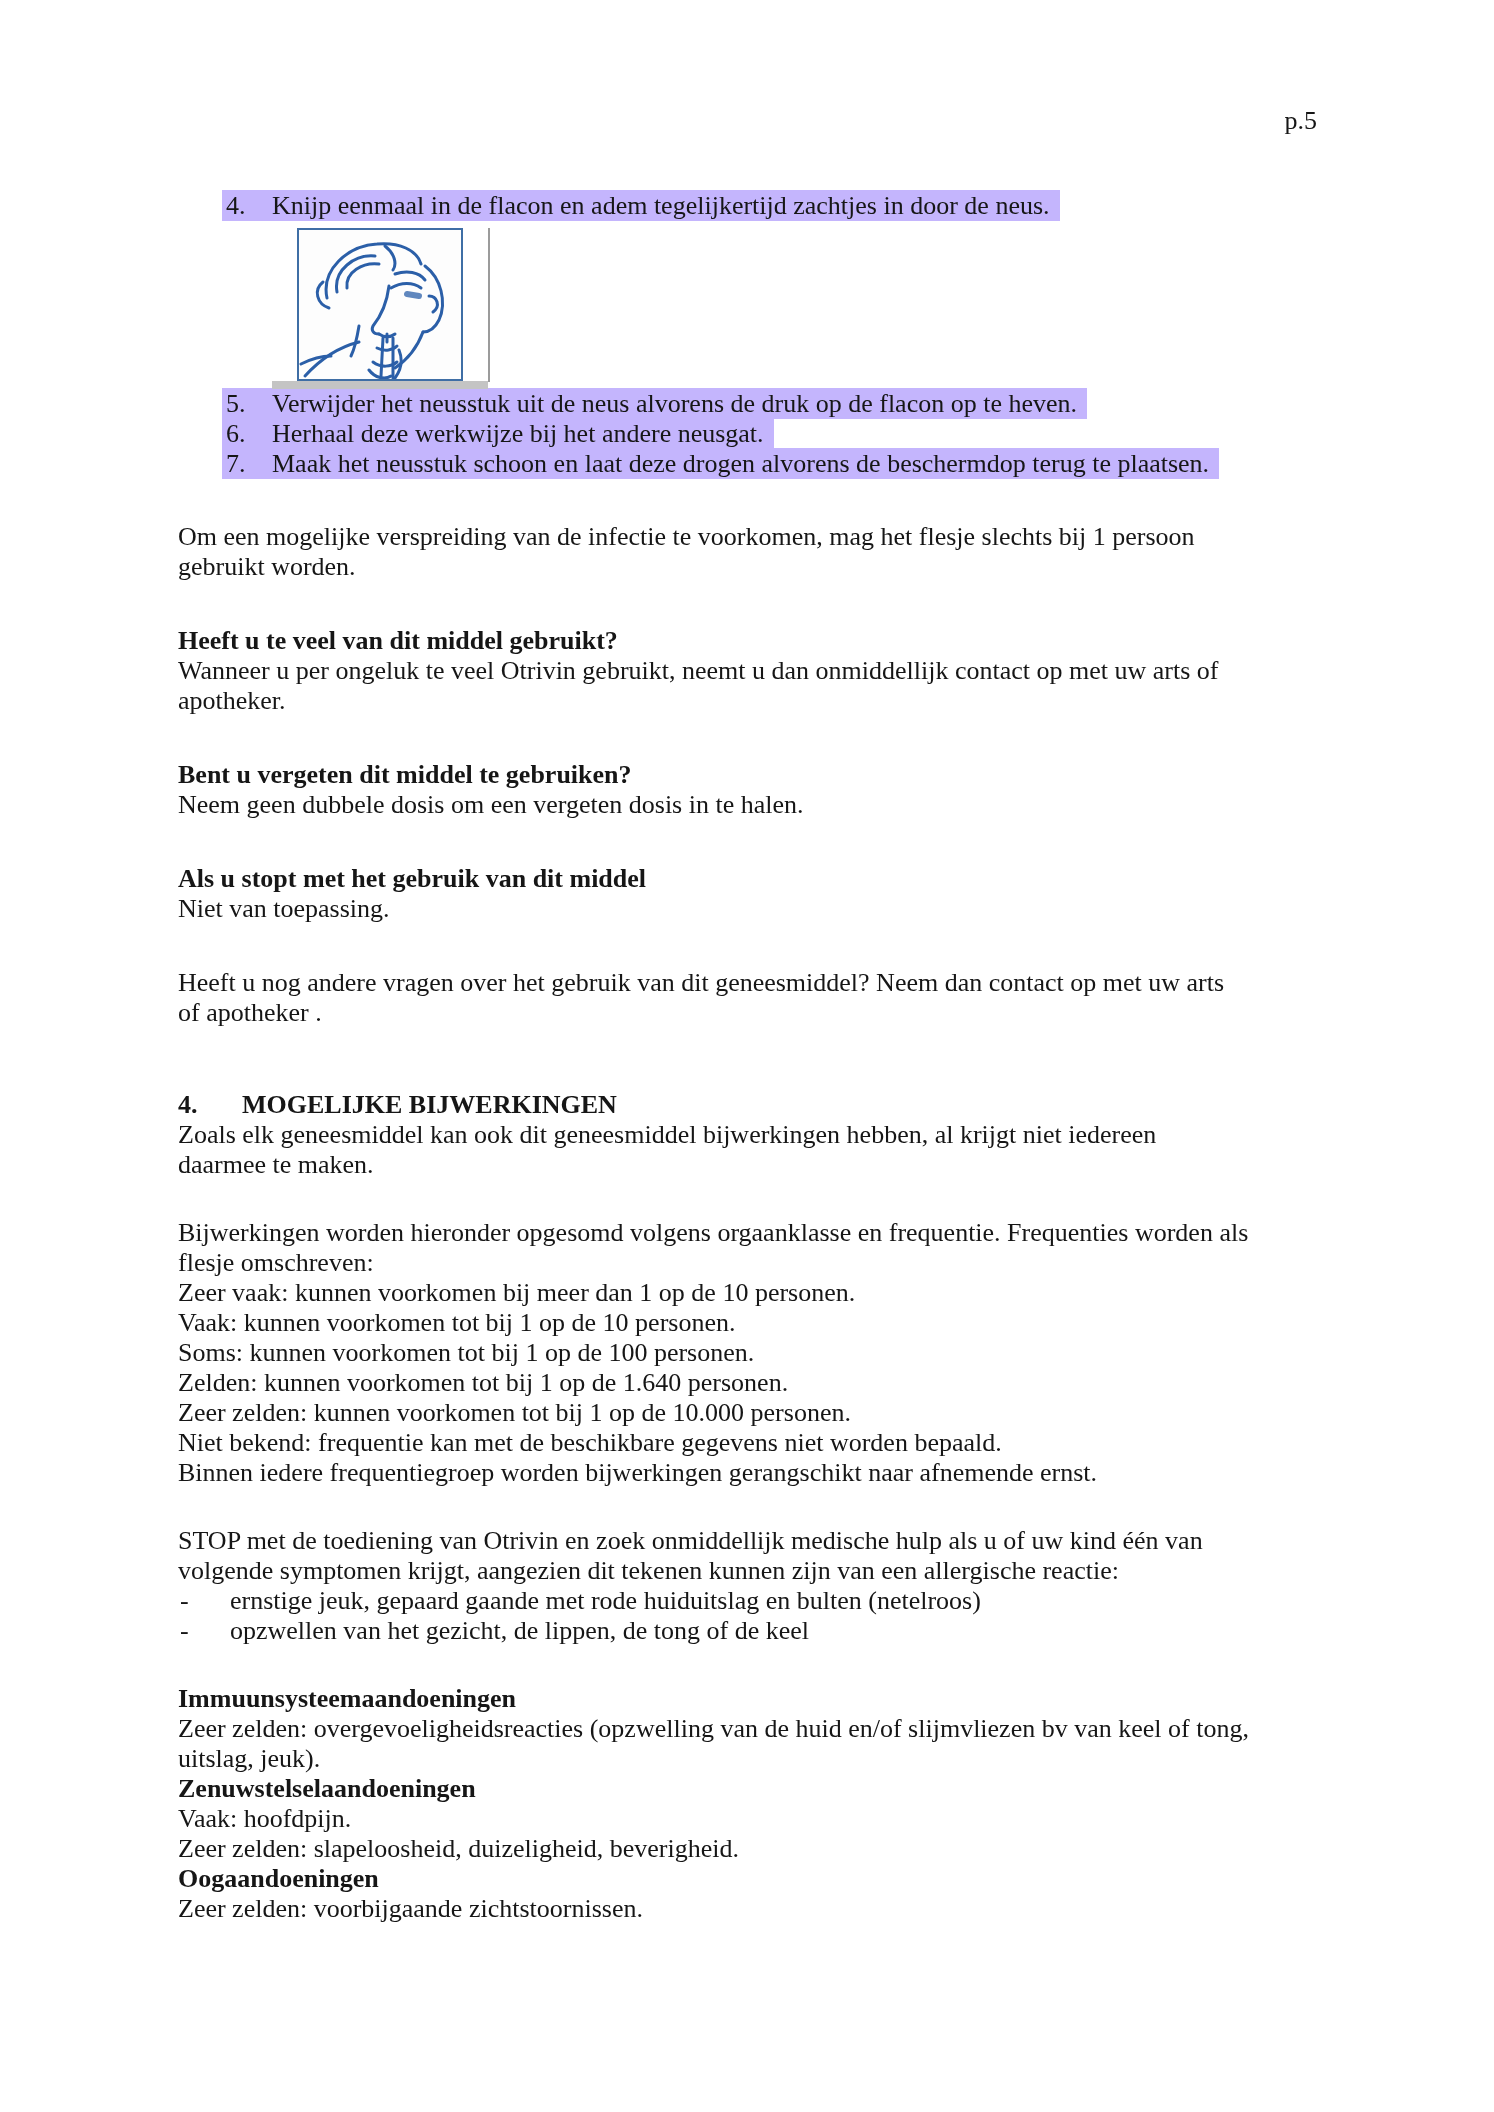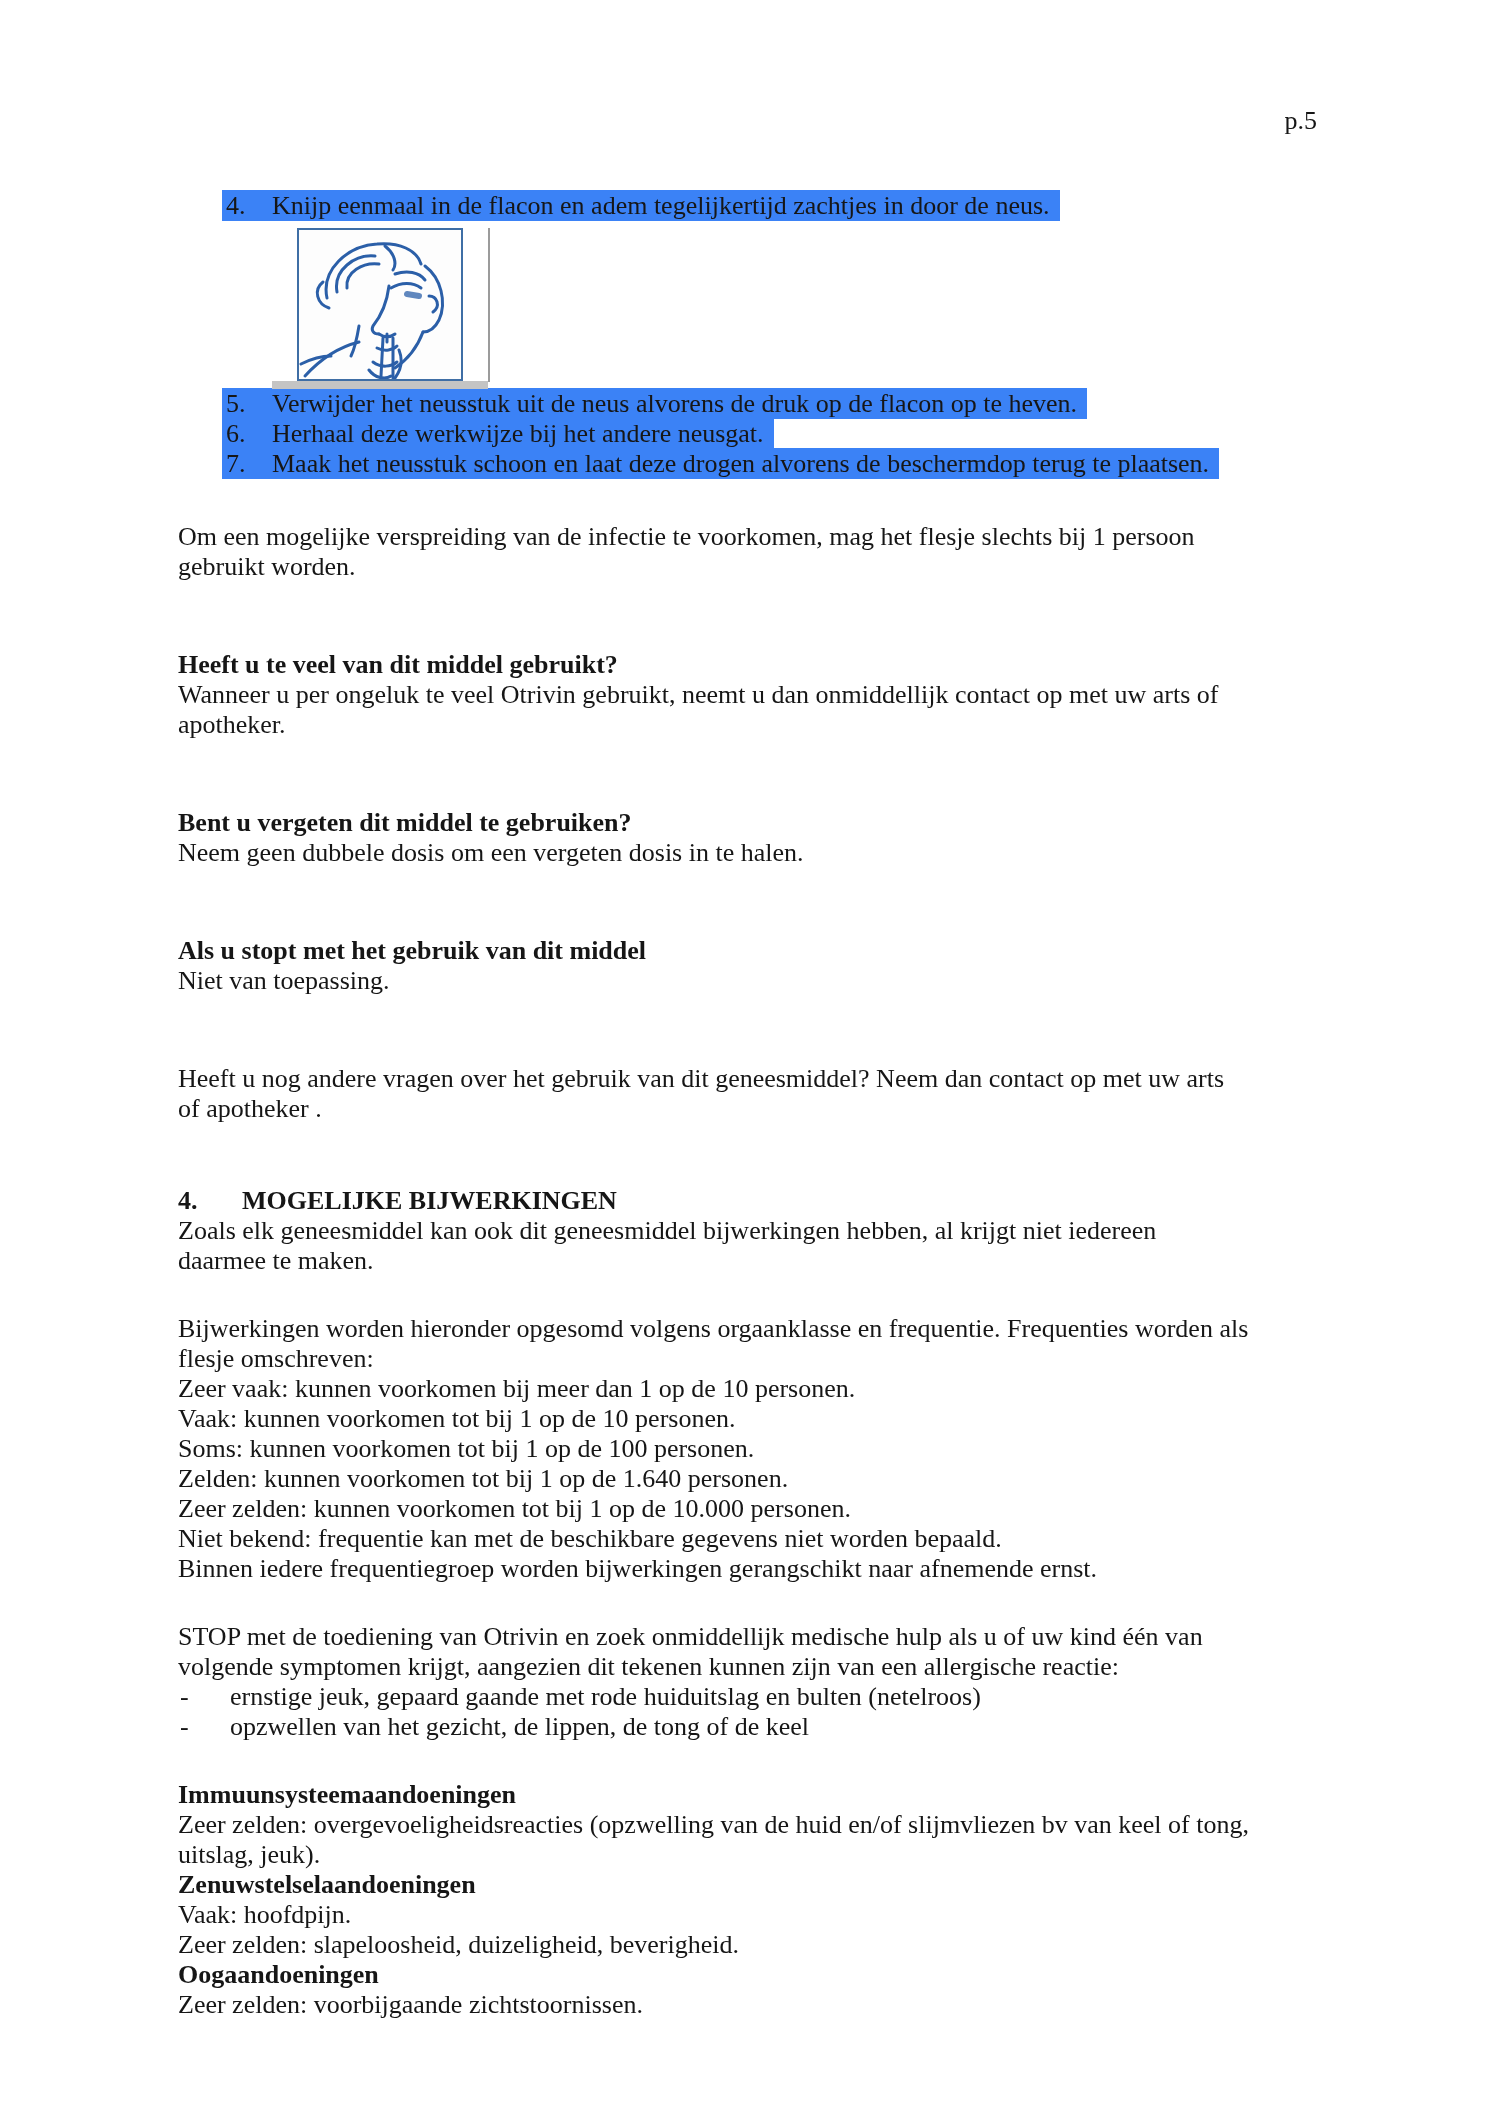--- a/index.html
+++ b/index.html
@@ -9,31 +9,31 @@
   }
   .content{
     position:absolute;left:178px;top:16px;width:1140px;
     font-size:26px;line-height:30px;
   }
   .pageno{margin-top:90px;text-align:right;padding-right:1px;}
   .line{white-space:nowrap;}
   .bold{font-weight:bold;}
   .step{margin-left:44px;white-space:nowrap;}
   .mt-item4{margin-top:55px;}
-  .hl{background:#3b82f6;padding:1px 10px 1px 4px;}
+  .hl{background:#c4b5fd;padding:1px 10px 1px 4px;}
   .num{display:inline-block;width:46px;}
   .imgrow{position:relative;margin-top:7px;height:161px;}
   .sketchbox{
     position:absolute;left:119px;top:0;width:162px;height:149px;
     border:2px solid #3f6ea5;background:#fdfdfd;overflow:hidden;
   }
   .side-rule{position:absolute;left:310px;top:0;width:2px;height:154px;background:#9b9b9b;}
   .hl-strip{position:absolute;left:94px;top:153px;width:216px;height:8px;background:#c4c4c4;}
   .mt-om{margin-top:43px;}
-  .mt-qa{margin-top:68px;}
+  .mt-qa{margin-top:44px;}
   .mt-sec{margin-top:62px;}
   .mt-block{margin-top:38px;}
   .secnum{display:inline-block;width:64px;font-weight:bold;}
   .bullet{white-space:nowrap;}
   .dash{display:inline-block;width:50px;padding-left:2px;}
 </style>
 </head>
 <body>
 
 <div class="page">

